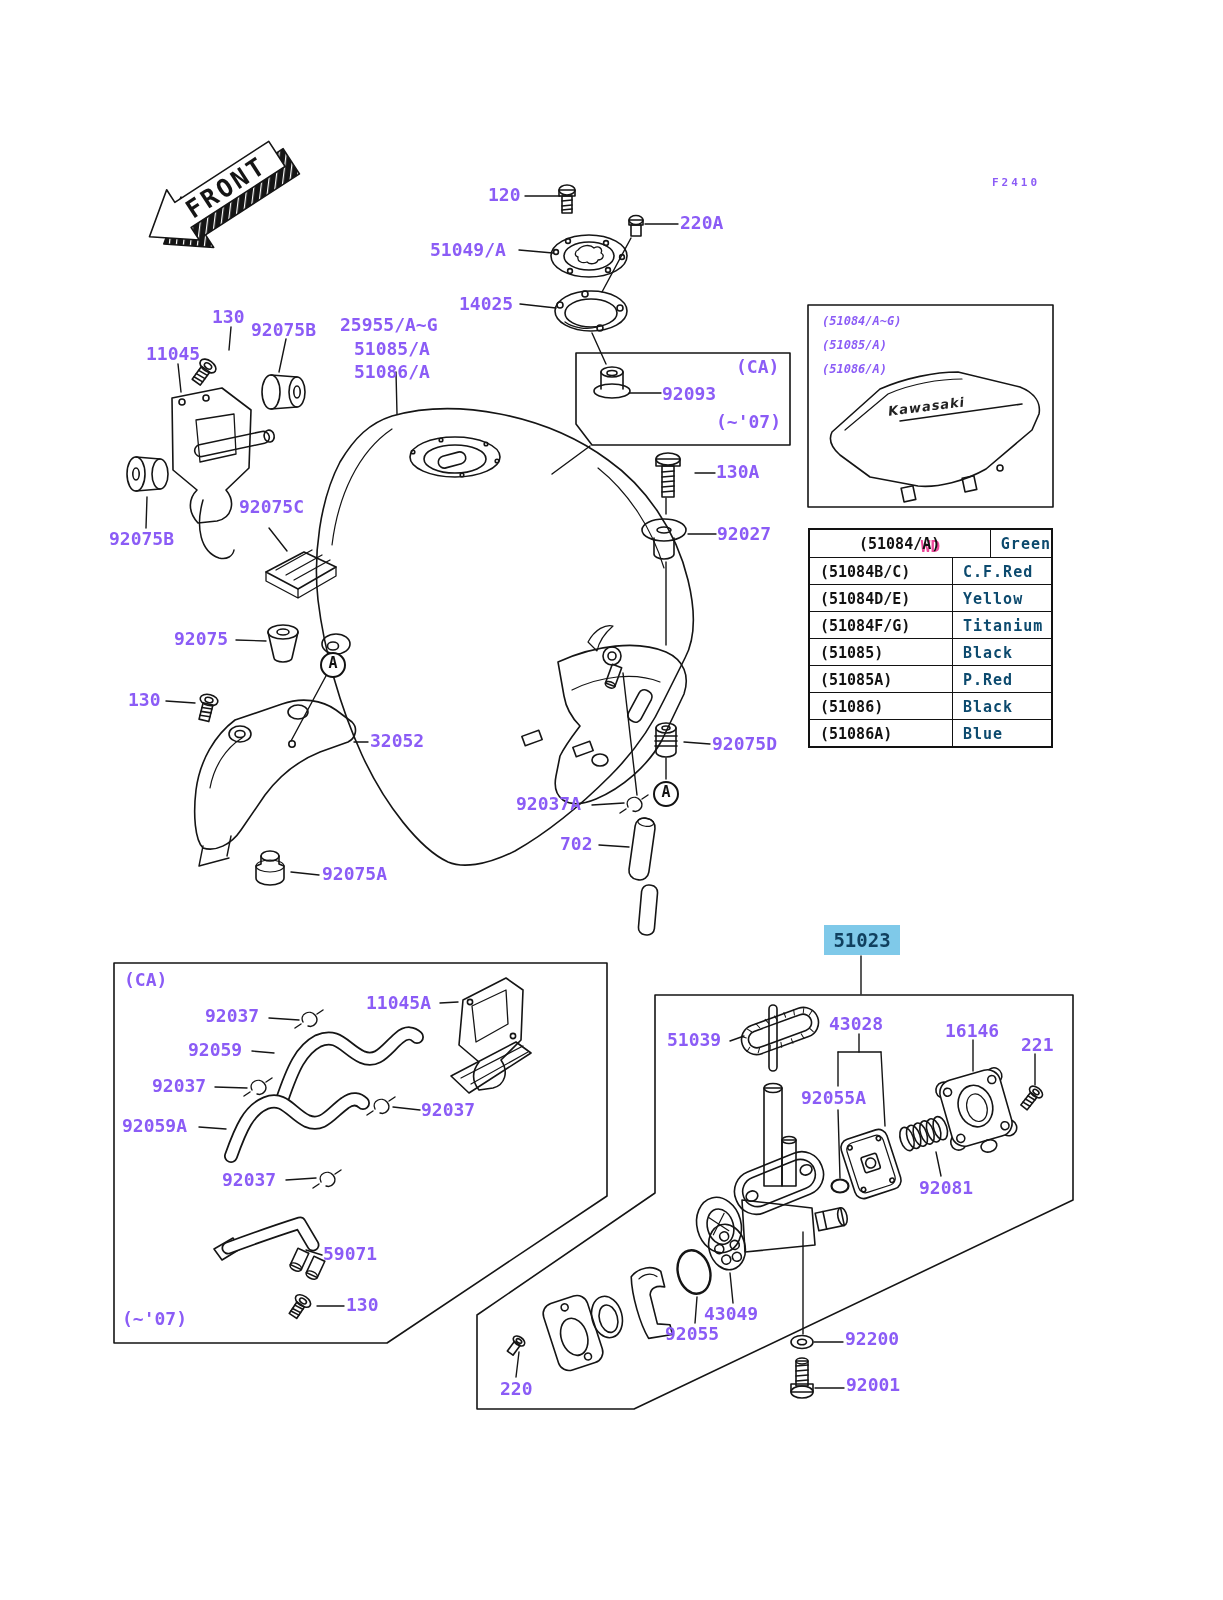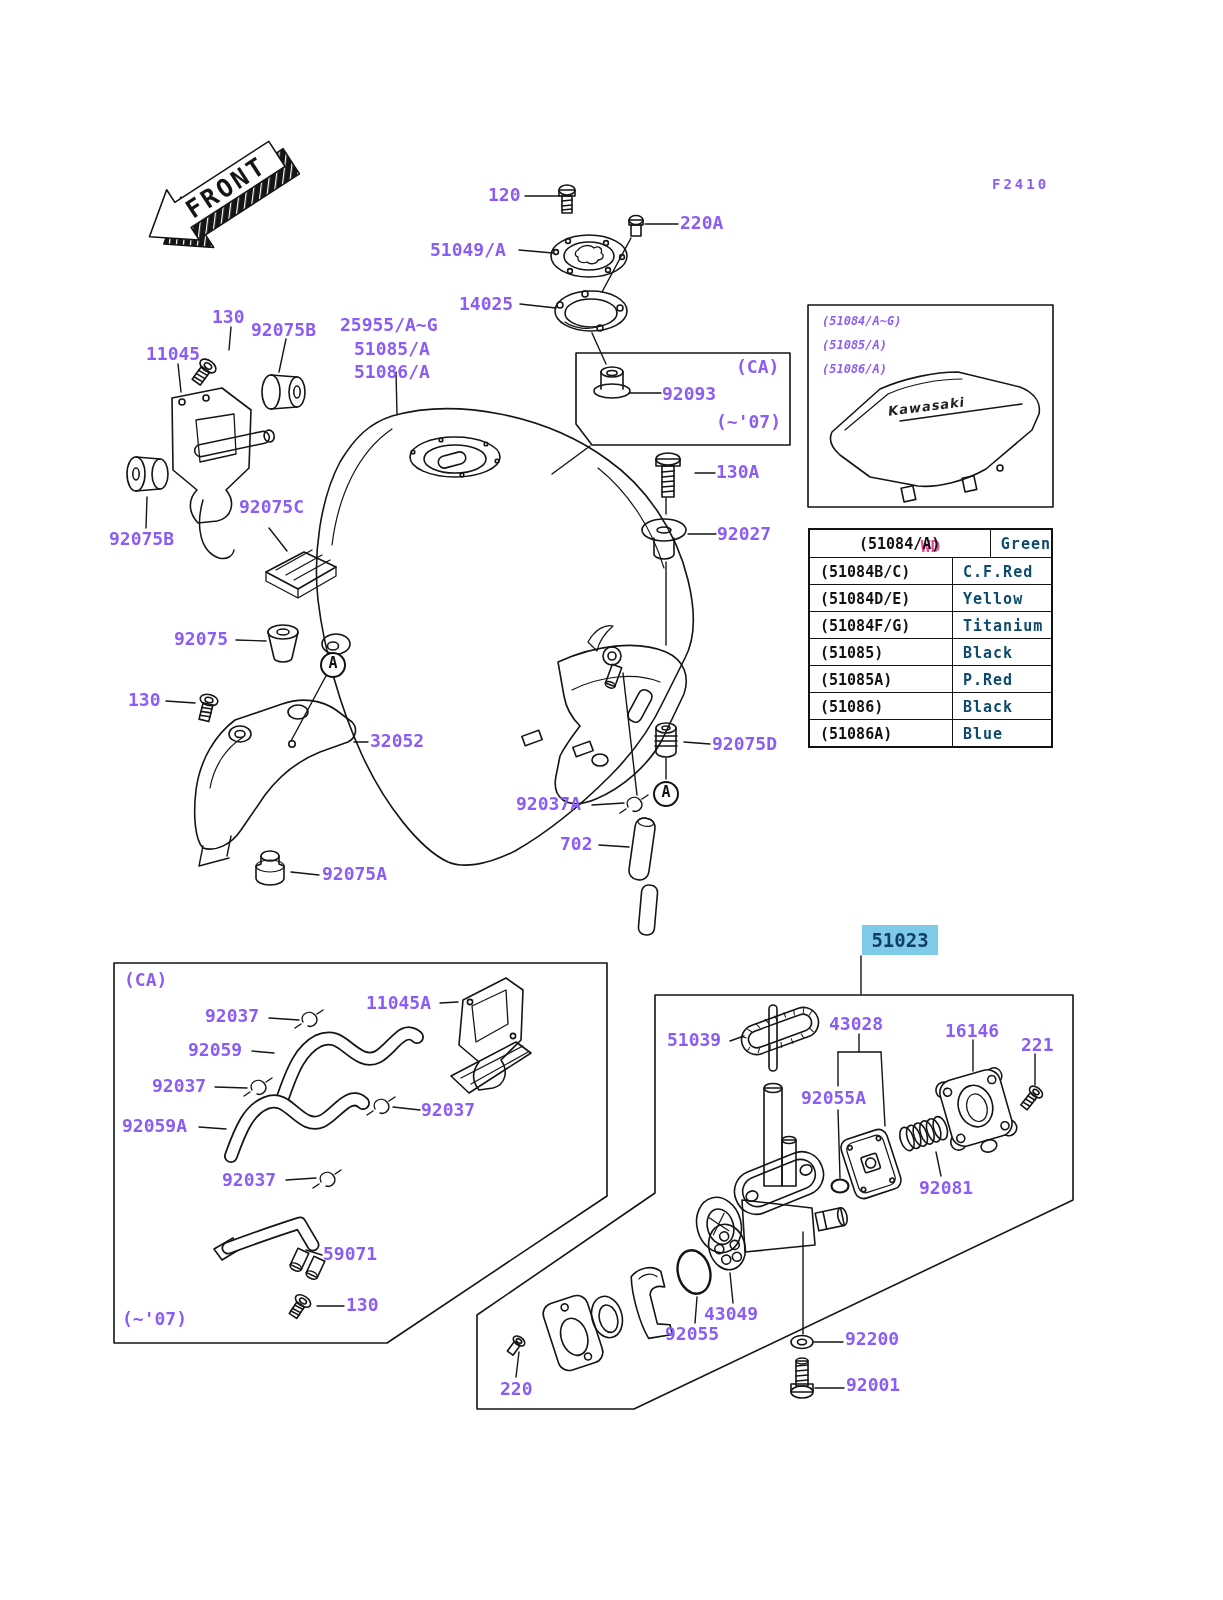--- a/index.html
+++ b/index.html
@@ -6,21 +6,21 @@
   #stage{position:relative;width:1223px;height:1600px;background:#ffffff;overflow:hidden;
          font-family:"DejaVu Sans Mono","Liberation Mono",monospace;}
   #art{position:absolute;left:0;top:0;}
   .lbl{position:absolute;font:bold 18px "DejaVu Sans Mono","Liberation Mono",monospace;
        color:#8b5cf6;white-space:nowrap;letter-spacing:0;line-height:1;}
   .sm{font-size:12px;font-style:italic;}
   .acircle{position:absolute;width:26px;height:26px;border:2px solid #121212;border-radius:50%;
            text-align:center;line-height:24px;font:bold 15px "DejaVu Sans Mono","Liberation Mono",monospace;
            color:#121212;background:#fff;box-sizing:border-box;}
   .hl{position:absolute;left:824px;top:925px;width:76px;height:30px;background:#7fc9e9;
-      display:flex;align-items:center;justify-content:center;margin-left:38px;}
+      display:flex;align-items:center;justify-content:center;}
   .hl span{font:bold 19px "DejaVu Sans Mono","Liberation Mono",monospace;color:#10405f;}
   .emblem{position:absolute;left:888px;top:399px;font:bold italic 13px "DejaVu Sans","Liberation Sans",sans-serif;
           color:#222;transform:rotate(-7deg);letter-spacing:1px;}
   
   .wd-title{position:absolute;left:808px;top:509px;width:245px;text-align:center;
             font:bold 16px "DejaVu Sans Mono","Liberation Mono",monospace;color:#ec4899;margin-top:28px;}
   .wd-table{position:absolute;left:808px;top:528px;width:245px;border:2px solid #121212;box-sizing:border-box;}
   .wd-row{display:flex;height:27px;box-sizing:border-box;border-top:1.6px solid #121212;}
   .wd-row:first-child{border-top:none;margin-left:39px;}
   .wd-c1{width:143px;box-sizing:border-box;border-right:1.6px solid #121212;
@@ -495,21 +495,21 @@
 <span class="lbl" style="left:146px;top:345px">11045</span>
 <span class="lbl" style="left:239px;top:498px">92075C</span>
 <span class="lbl" style="left:109px;top:530px">92075B</span>
 <span class="lbl" style="left:174px;top:630px">92075</span>
 <span class="lbl" style="left:128px;top:691px">130</span>
 <span class="lbl" style="left:370px;top:732px">32052</span>
 <span class="lbl" style="left:322px;top:865px">92075A</span>
 <span class="lbl" style="left:712px;top:735px">92075D</span>
 <span class="lbl" style="left:516px;top:795px">92037A</span>
 <span class="lbl" style="left:560px;top:835px">702</span>
-<span class="lbl" style="left:992px;top:177px;font-size:14px;letter-spacing:3px">F2410</span>
+<span class="lbl" style="left:992px;top:177px;font-size:11px;letter-spacing:3px">F2410</span>
 <span class="lbl sm" style="left:822px;top:315px">(51084/A~G)</span>
 <span class="lbl sm" style="left:822px;top:339px">(51085/A)</span>
 <span class="lbl sm" style="left:822px;top:363px">(51086/A)</span>
 <span class="emblem">Kawasaki</span>
 
 <span class="lbl" style="left:124px;top:971px">(CA)</span>
 <span class="lbl" style="left:205px;top:1007px">92037</span>
 <span class="lbl" style="left:366px;top:994px">11045A</span>
 <span class="lbl" style="left:188px;top:1041px">92059</span>
 <span class="lbl" style="left:152px;top:1077px">92037</span>

